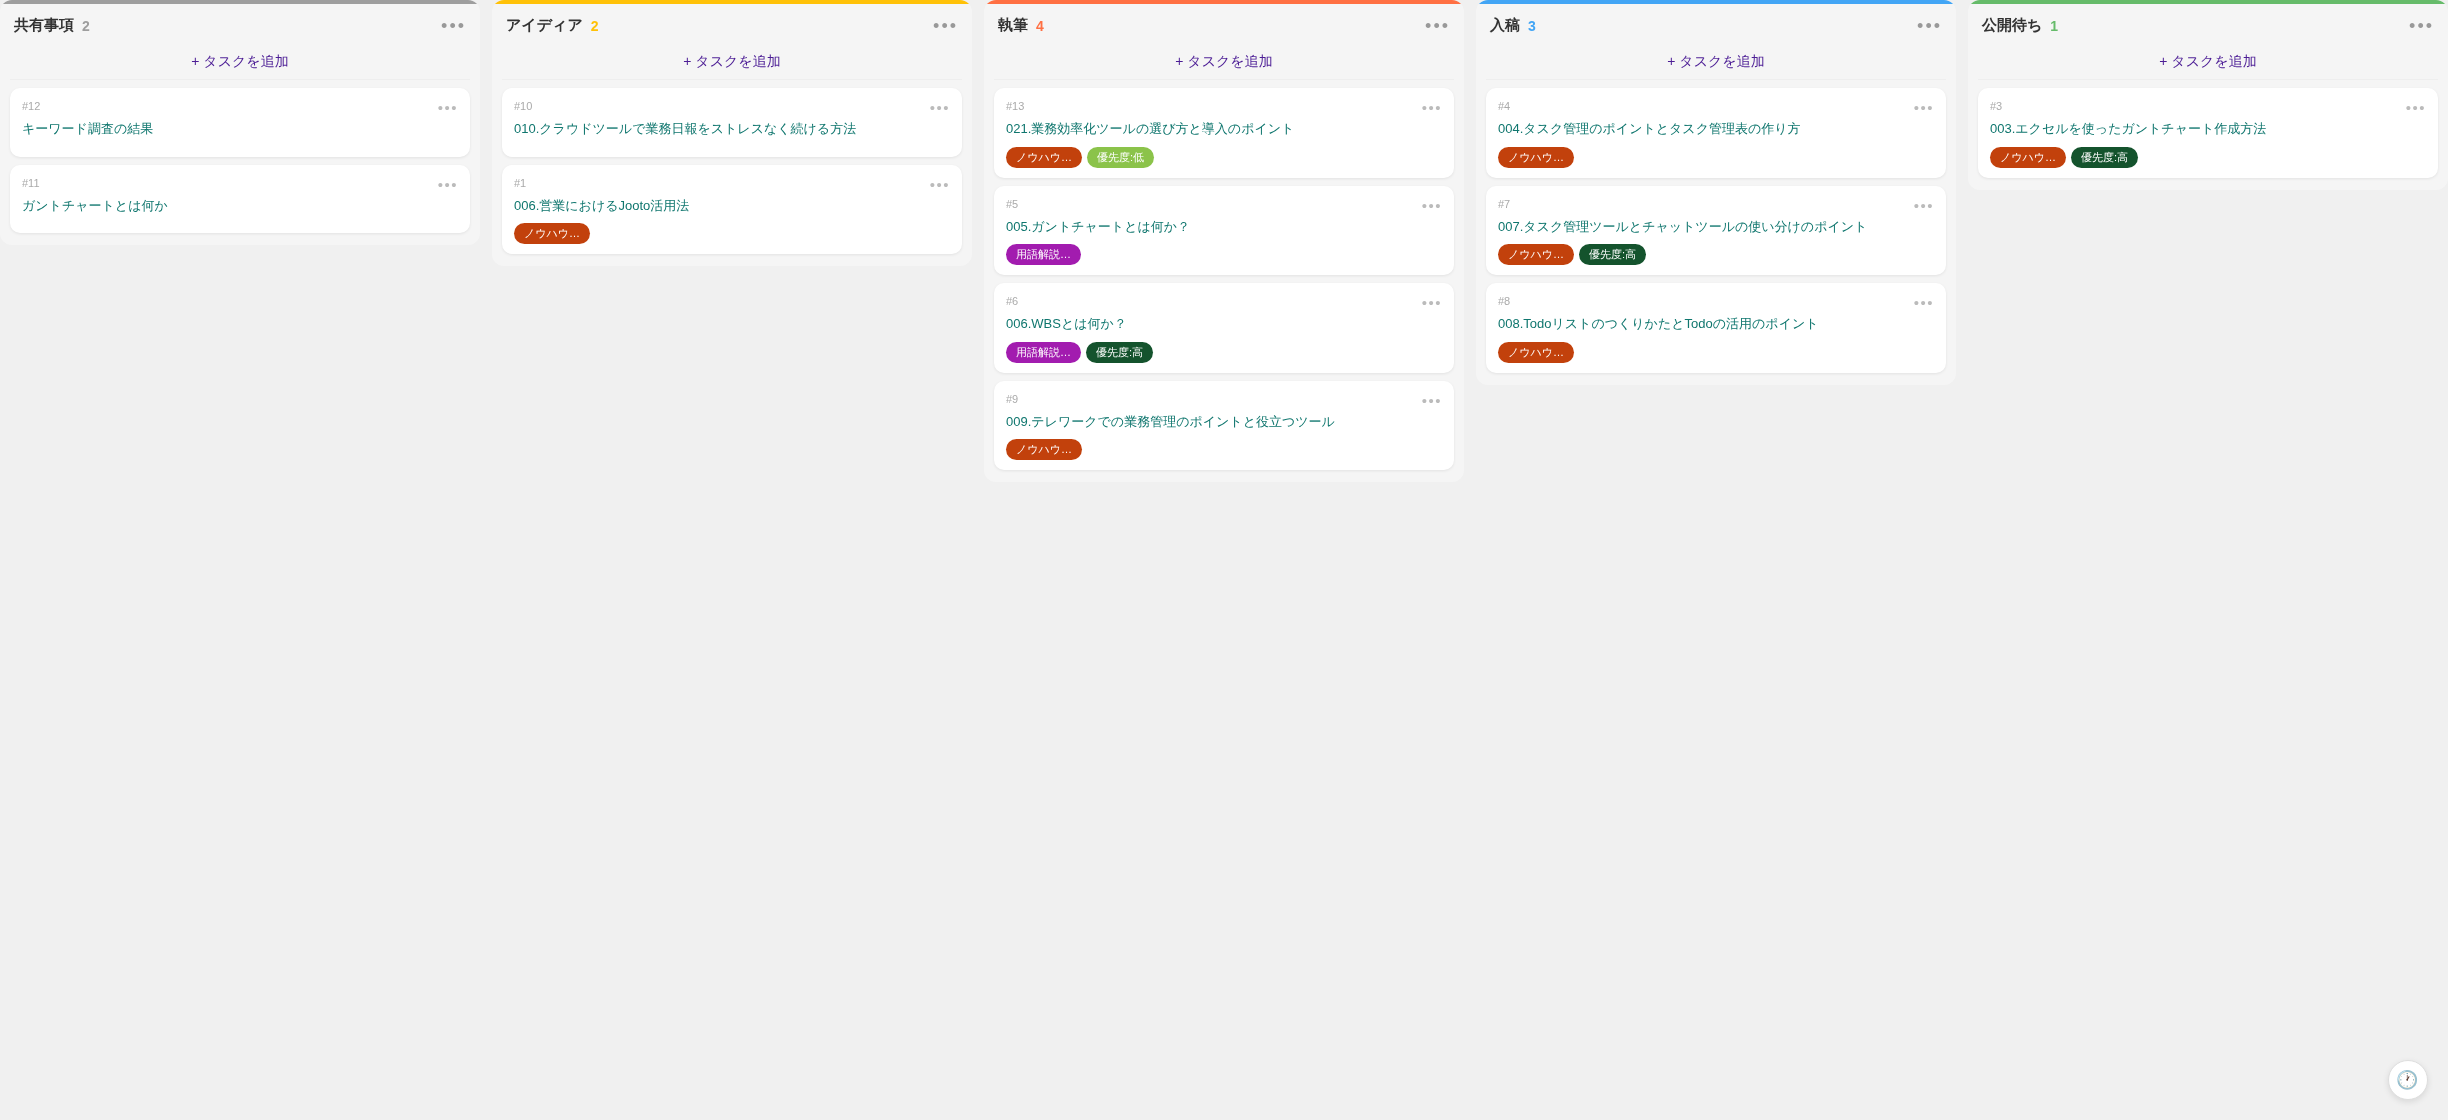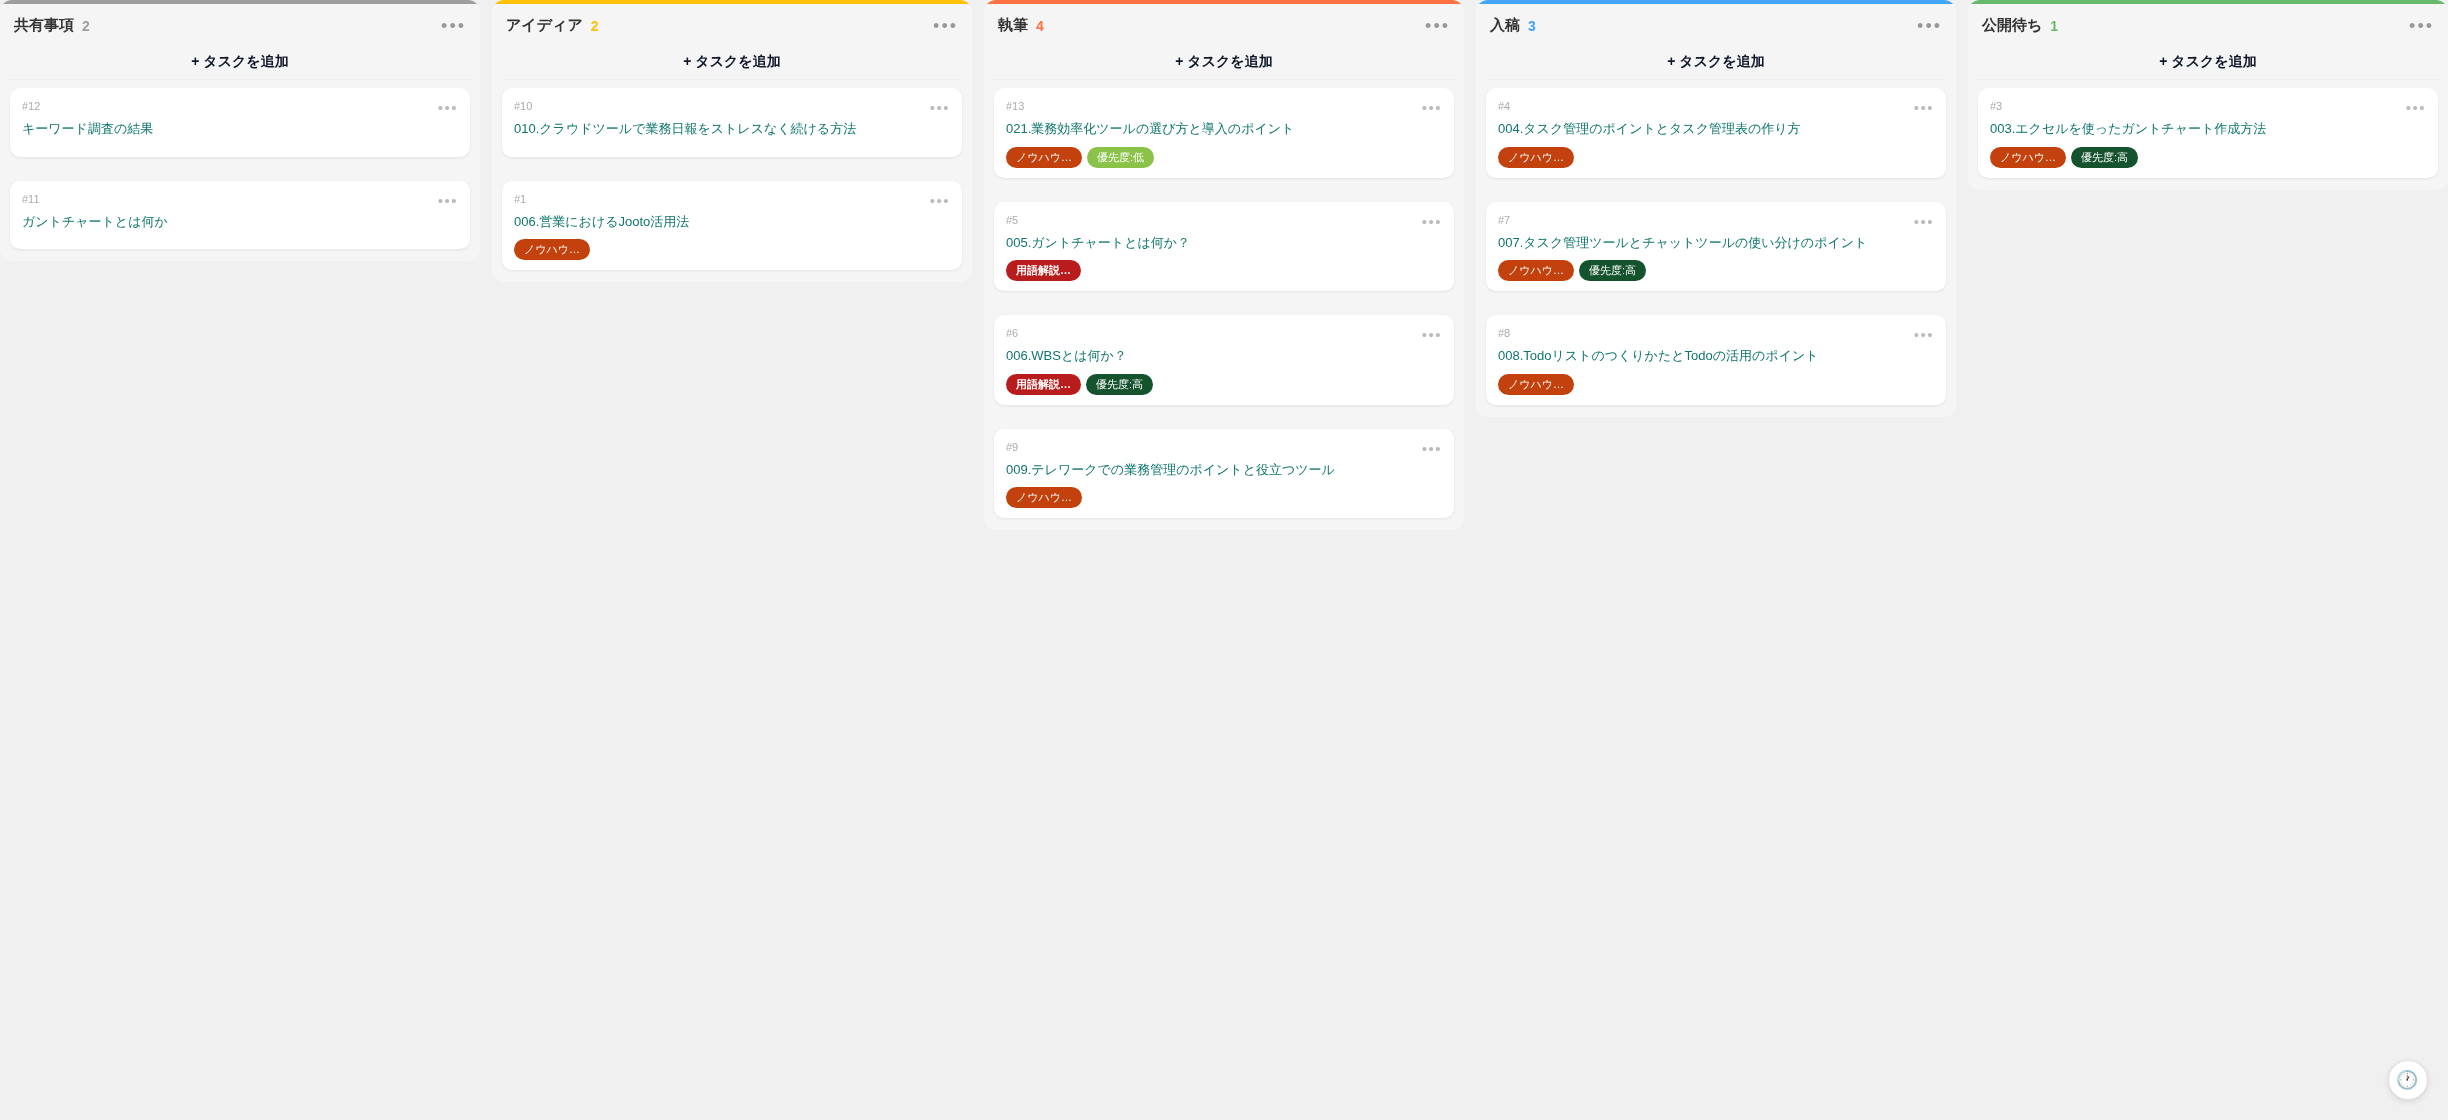--- a/index.html
+++ b/index.html
@@ -53,33 +53,33 @@
       cursor: pointer;
       letter-spacing: 2px;
       line-height: 1;
     }
     .add-task-btn {
       display: flex;
       align-items: center;
       justify-content: center;
       gap: 6px;
       padding: 8px 0;
-      color: #0f172a;
+      color: #4c1d95;
       font-size: 14px;
-      font-weight: 700;
+      font-weight: 400;
       cursor: pointer;
       border: none;
       background: none;
       width: 100%;
     }
     .cards-area {
       padding: 8px 10px 12px 10px;
       display: flex;
       flex-direction: column;
-      gap: 24px;
+      gap: 8px;
     }
     .card {
       background: #fff;
       border-radius: 10px;
       padding: 12px 12px 10px 12px;
       box-shadow: 0 1px 3px rgba(0,0,0,0.08);
       position: relative;
     }
     .card-header {
       display: flex;
@@ -111,21 +111,21 @@
       margin-top: 6px;
     }
     .tag {
       border-radius: 20px;
       padding: 3px 10px;
       font-size: 11px;
       font-weight: 500;
       color: #fff;
     }
     .tag-orange { background: #c2410c; }
-    .tag-green { background: #b91c1c; font-weight: bold; }
+    .tag-green { background: #a21caf; }
     .tag-low { background: #8bc34a; }
     .tag-high { background: #14532d; }
     .divider {
       height: 1px;
       background: #eee;
       margin: 0 10px;
     }
     .col-gray { border-color: #9e9e9e; }
     .col-yellow { border-color: #ffc107; }
     .col-orange { border-color: #ff7043; }

